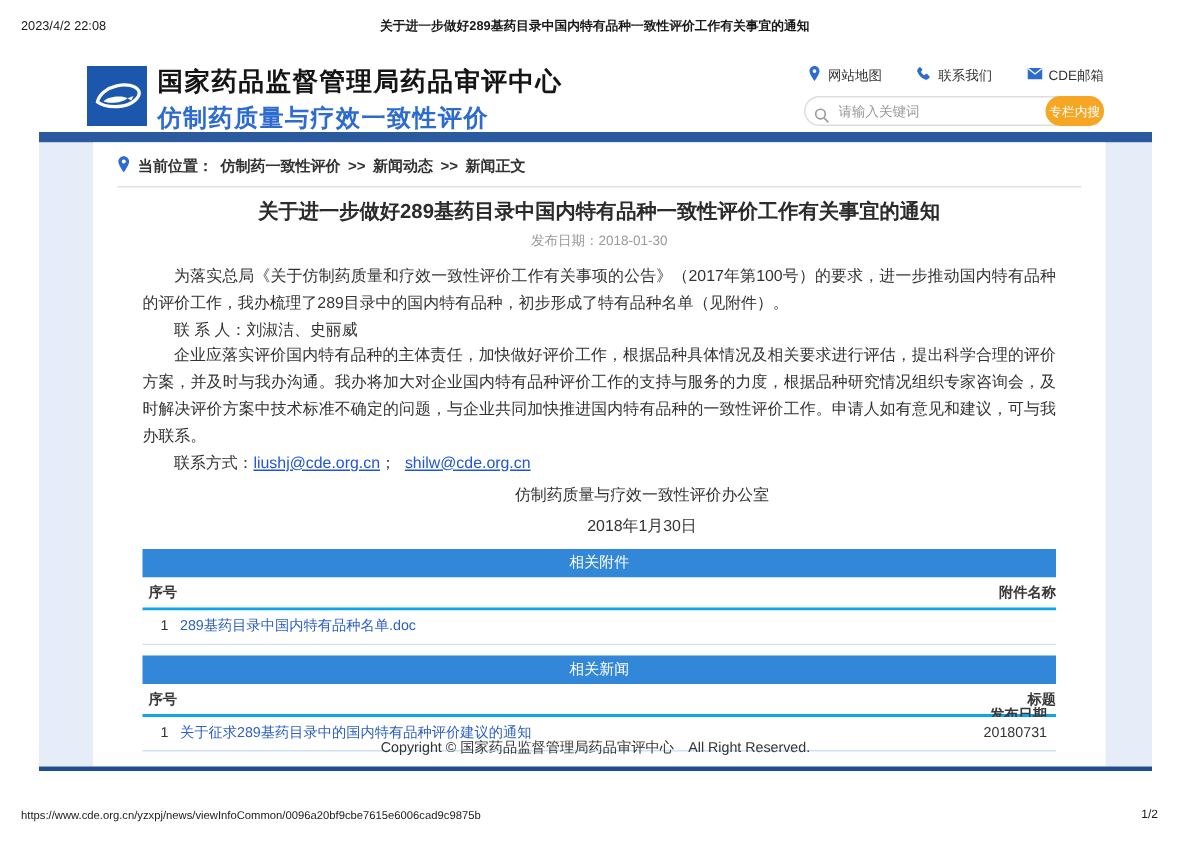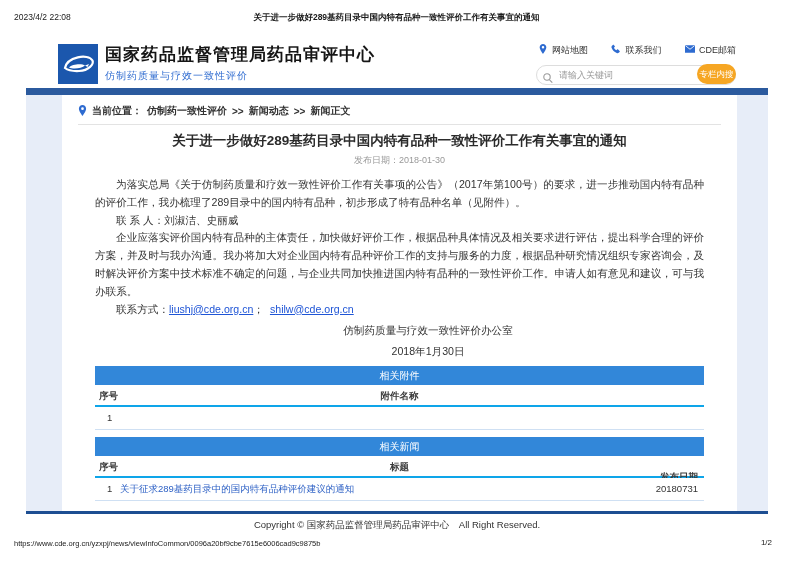--- a/index.html
+++ b/index.html
@@ -15,21 +15,21 @@
 
   
   .page { position:absolute; left:26px; top:35px; width:742px; height:500px; background:#fff; }
 
   
   .site-header { position:relative; width:100%; height:53px; background:#fff; }
   .logo { position:absolute; left:32px; top:9px; width:40px; height:40px; background:#1b57ad; }
   .logo svg { width:100%; height:100%; display:block; }
   .title-block { position:absolute; left:79px; top:10px; }
   .site-title { font-size:17px; font-weight:700; color:#151515; letter-spacing:1px; line-height:20px; }
-  .site-subtitle { margin-top:4px; font-size:10px; font-weight:400; color:#2e6bd0; letter-spacing:1px; }
+  .site-subtitle { margin-top:4px; font-size:16px; font-weight:700; color:#2e6bd0; letter-spacing:1px; }
 
   .quick-links { position:absolute; left:512px; top:9px; width:198px; display:flex; justify-content:space-between; }
   .qlink { display:flex; align-items:flex-start; gap:4px; font-size:9px; color:#333; cursor:pointer; }
   .qlink svg { width:10px; height:10px; display:block; }
 
   .search-wrap { position:absolute; left:510px; top:29px; width:200px; height:20px; }
   .search-input { width:100%; height:20px; border:1px solid #ddd; border-radius:10px; background:#fff;
       font-size:9px; color:#333; padding:0 56px 0 22px; outline:none;
       font-family:"Liberation Sans","DejaVu Sans",sans-serif; }
   .search-input::placeholder { color:#999; }
@@ -58,29 +58,29 @@
   .email-link { color:#1f55d6; text-decoration:underline; }
   .sep { margin-right:6px; }
 
   .signature { margin-top:2px; text-align:center; padding-left:57px; font-size:10.6px; line-height:21px; color:#333; }
 
   .tbl { width:609px; margin-top:4px; border-bottom:1px solid #cfe0f3; }
   .tbl.news { margin-top:7px; }
   .tbl-title { height:19px; line-height:19px; background:#3287d9; color:#fff; text-align:center; font-size:10px; }
   .tbl-head { position:relative; height:22px; line-height:22px; border-bottom:2px solid #0ea5e9; font-size:9.5px; font-weight:700; color:#3a3a3a; background:#fff; }
   .th-seq { position:absolute; left:4px; }
-  .th-name { position:absolute; left:0; width:100%; text-align:center; }
+  .th-name { position:absolute; left:0; width:100%; text-align:right; }
   .th-date { position:absolute; right:6px;margin-top:10px; }
   .tbl-row { position:relative; height:22px; line-height:22px; font-size:9.5px; background:#fff; }
   .td-seq { position:absolute; left:12px; color:#333; }
   .td-link { position:absolute; left:25px; color:#2b5fc4; text-decoration:none; cursor:pointer; }
   .td-date { position:absolute; right:6px; color:#333; }
 
   .bottom-rule { position:absolute; left:0; top:476px; width:100%; height:3px; background:#1d4e92; }
-  .site-footer { position:absolute; left:0; top:484px; width:100%; text-align:center; font-size:9.5px; color:#333; }
+  .site-footer { position:absolute; left:0; top:457px; width:100%; text-align:center; font-size:9.5px; color:#333; }
 </style>
 </head>
 <body>
 
 <div class="canvas">
 
   <div class="print-ts">2023/4/2 22:08</div>
   <div class="print-title">关于进一步做好289基药目录中国内特有品种一致性评价工作有关事宜的通知</div>
 
   <div class="page">
@@ -177,20 +177,21 @@
           </div>
 
           <div class="tbl">
             <div class="tbl-title">相关附件</div>
             <div class="tbl-head">
               <span class="th-seq">序号</span>
               <span class="th-name">附件名称</span>
             </div>
             <div class="tbl-row">
               <span class="td-seq">1</span>
+              <a class="td-link">289基药目录中国内特有品种名单.doc</a>
             </div>
           </div>
 
           <div class="tbl news">
             <div class="tbl-title">相关新闻</div>
             <div class="tbl-head">
               <span class="th-seq">序号</span>
               <span class="th-name">标题</span>
               <span class="th-date">发布日期</span>
             </div>

